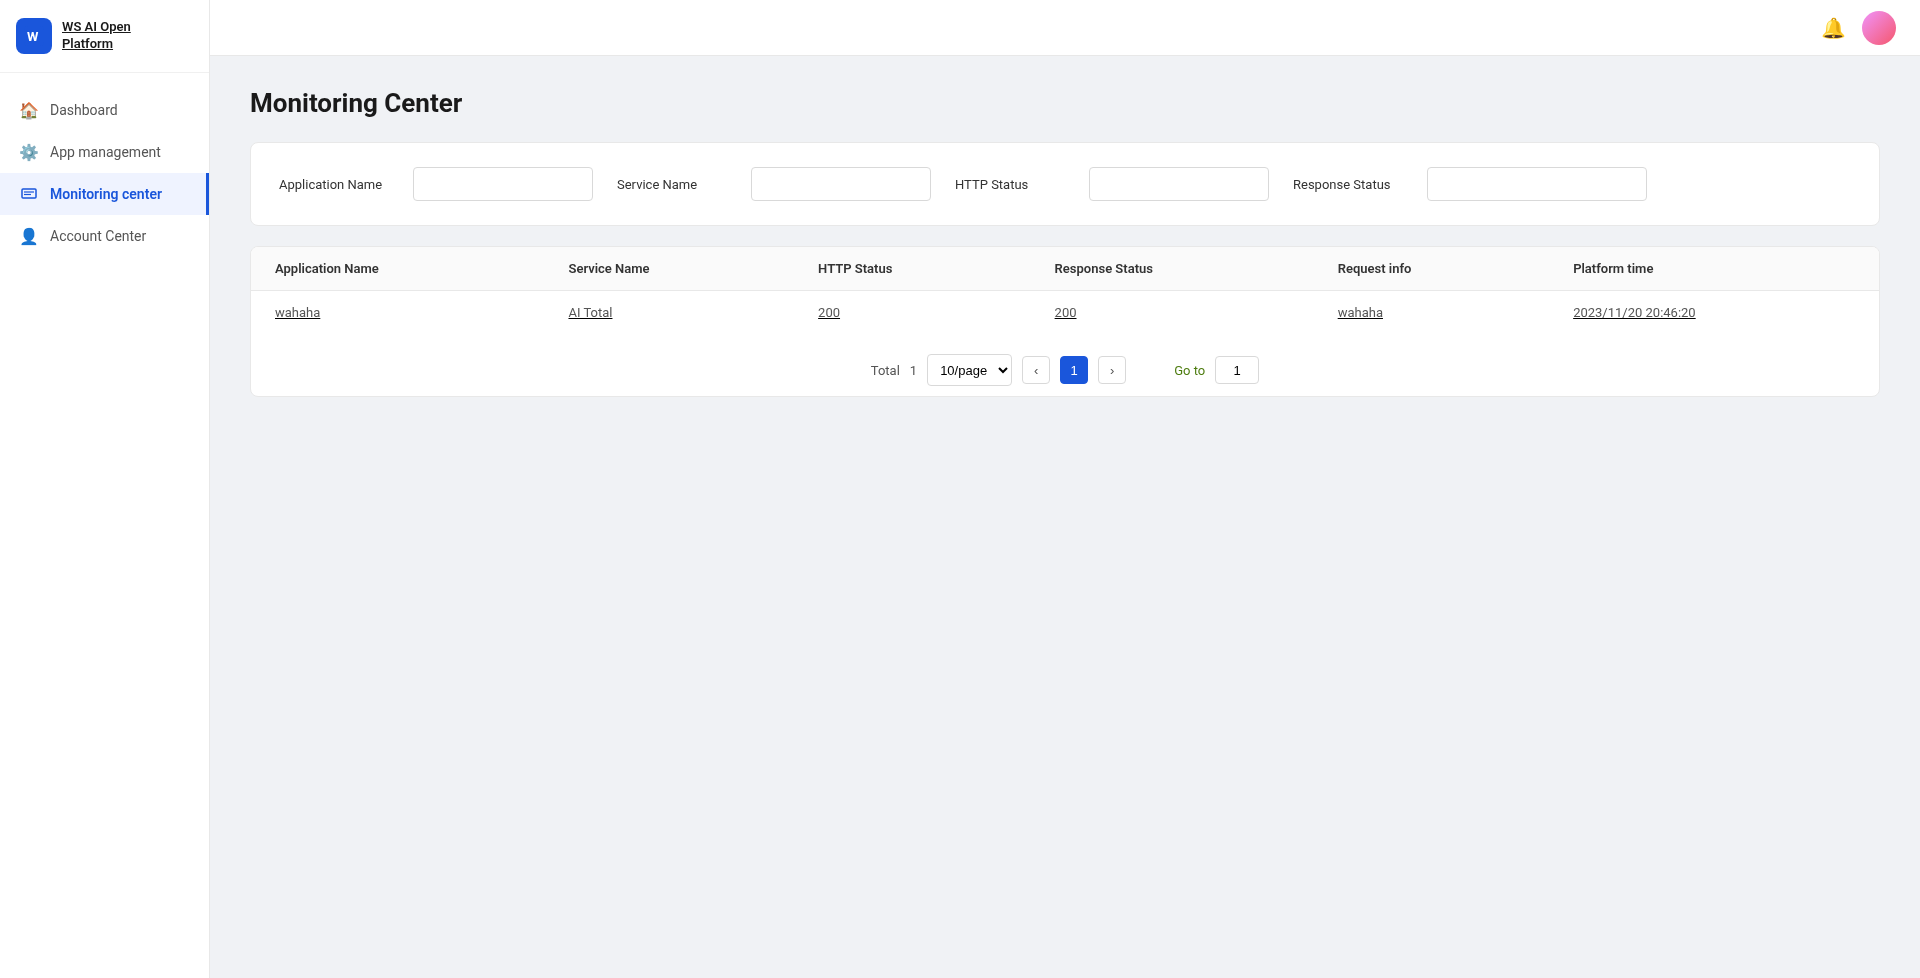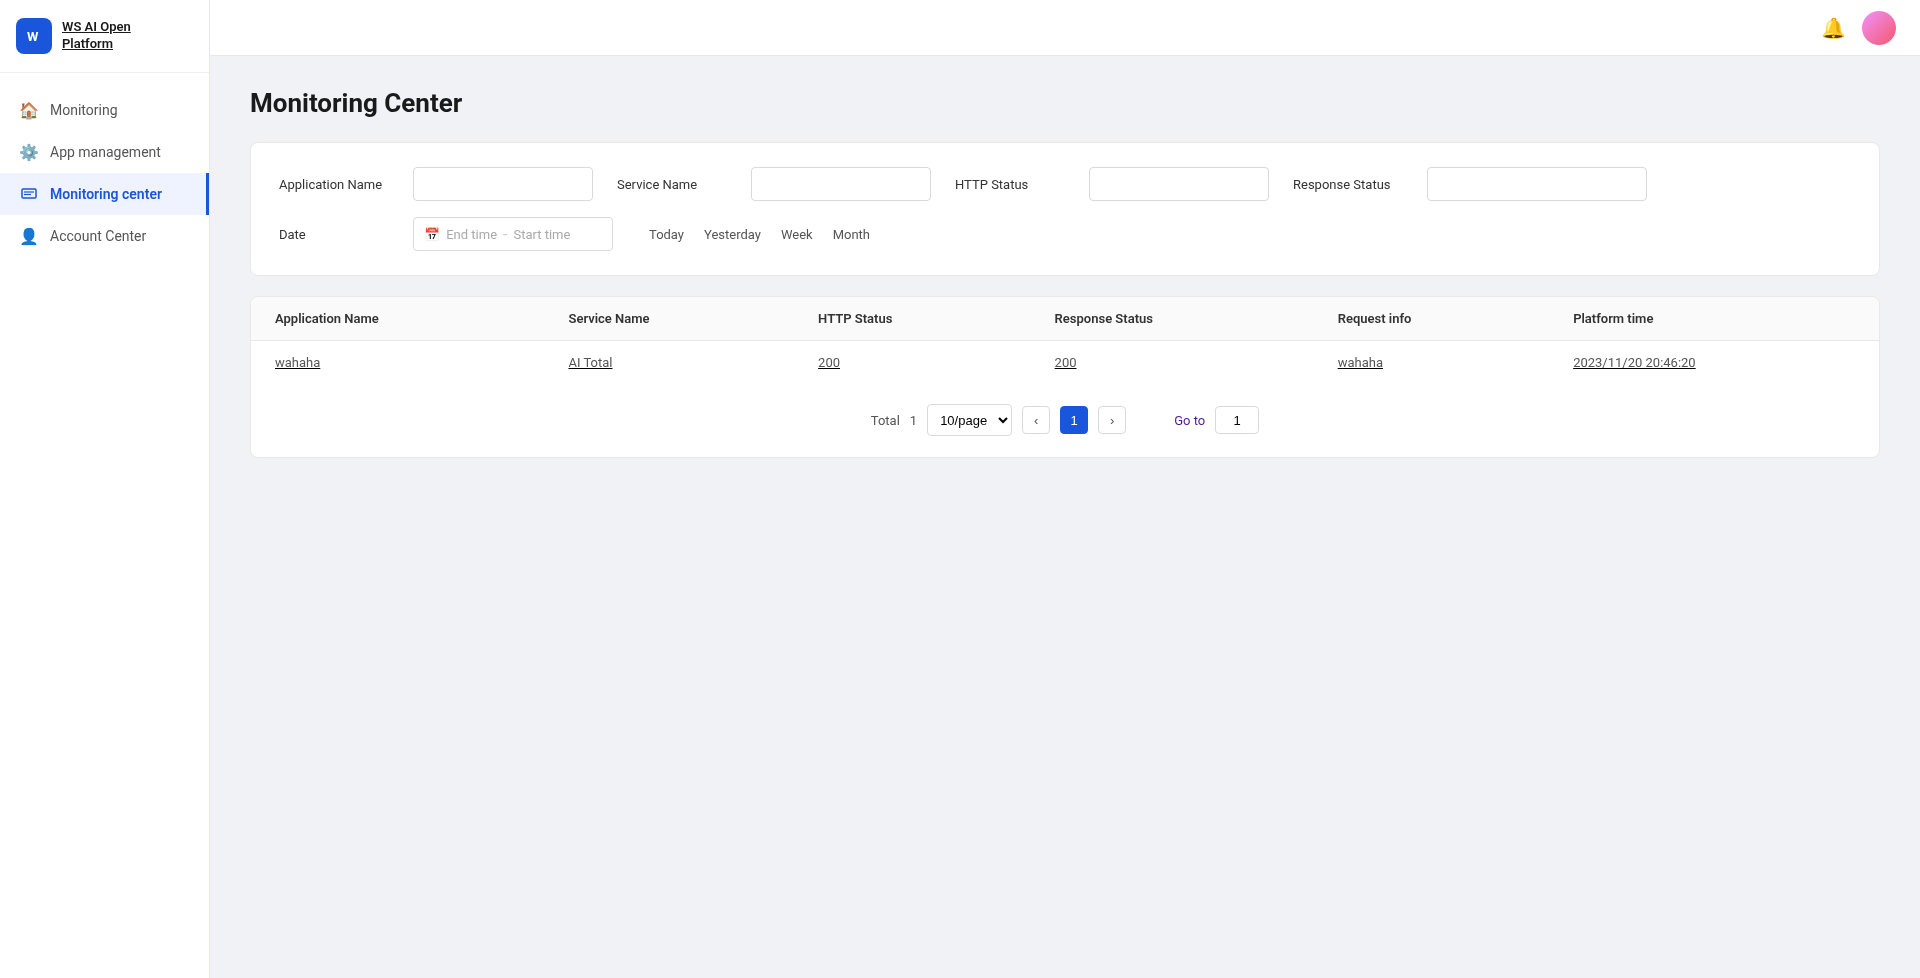--- a/index.html
+++ b/index.html
@@ -206,21 +206,21 @@
       padding: 14px 24px;
       font-size: 13px;
       color: #555;
     }
 
     
     .pagination-row {
       display: flex;
       align-items: center;
       justify-content: center;
-      padding: 20px 0 21px;
+      padding: 20px 0 10px;
       gap: 10px;
       font-size: 13px;
       color: #555;
     }
     .page-size-select {
       height: 32px;
       border: 1px solid #d9d9d9;
       border-radius: 4px;
       padding: 0 8px;
       font-size: 13px;
@@ -239,21 +239,21 @@
       align-items: center;
       justify-content: center;
       font-size: 13px;
       color: #555;
     }
     .page-btn.active {
       background: #1a56db;
       color: #fff;
       border-color: #1a56db;
     }
-    .goto-label { color: #4c1d95; font-size: 13px; margin-left: 38px; }
+    .goto-label { color: #4d7c0f; font-size: 13px; margin-left: 38px; }
     .goto-input {
       width: 44px;
       height: 28px;
       border: 1px solid #d9d9d9;
       border-radius: 4px;
       text-align: center;
       font-size: 13px;
       outline: none;
     }
   </style>
@@ -266,21 +266,21 @@
       <svg width="20" height="20" viewBox="0 0 20 20" fill="none">
         <rect width="20" height="20" rx="4" fill="#1a56db"></rect>
         <text x="3" y="15" font-size="13" fill="white" font-weight="bold">W</text>
       </svg>
     </div>
     <div class="logo-text">WS AI Open<br>Platform</div>
   </div>
   <nav class="sidebar-nav">
     <div class="nav-item">
       <span class="nav-icon">🏠</span>
-      <span class="nav-label">Monitoring</span>
+      <span class="nav-label">Dashboard</span>
     </div>
     <div class="nav-item">
       <span class="nav-icon">⚙️</span>
       <span class="nav-label">App management</span>
     </div>
     <div class="nav-item active">
       <span class="nav-icon">
         <svg width="16" height="16" viewBox="0 0 16 16" fill="#1a56db">
           <rect x="1" y="3" width="14" height="9" rx="1" fill="none" stroke="#1a56db" stroke-width="1.5"></rect>
           <line x1="3" y1="6" x2="13" y2="6" stroke="#1a56db" stroke-width="1.2"></line>
@@ -308,35 +308,20 @@
     <div class="filter-card">
       <div class="filter-row">
         <span class="filter-label">Application Name</span>
         <input class="filter-input" type="text" value="" style="">
         <span class="filter-label">Service Name</span>
         <input class="filter-input" type="text" value="" style="">
         <span class="filter-label">HTTP Status</span>
         <input class="filter-input" type="text" value="" style="">
         <span class="filter-label">Response Status</span>
         <input class="filter-input" type="text" style="width: 220px;" value="">
-      </div>
-      <div class="filter-row">
-        <span class="filter-label">Date</span>
-        <div class="date-picker">
-          <span class="date-picker-icon">📅</span>
-          <span class="date-picker-text">End time</span>
-          <span class="date-picker-sep">-</span>
-          <span class="date-picker-text">Start time</span>
-        </div>
-        <div class="date-shortcuts">
-          <span class="date-shortcut">Today</span>
-          <span class="date-shortcut">Yesterday</span>
-          <span class="date-shortcut">Week</span>
-          <span class="date-shortcut">Month</span>
-        </div>
       </div>
     </div>
 
     <div class="table-card">
       <table>
         <thead>
           <tr>
             <th>Application Name</th>
             <th>Service Name</th>
             <th>HTTP Status</th>

